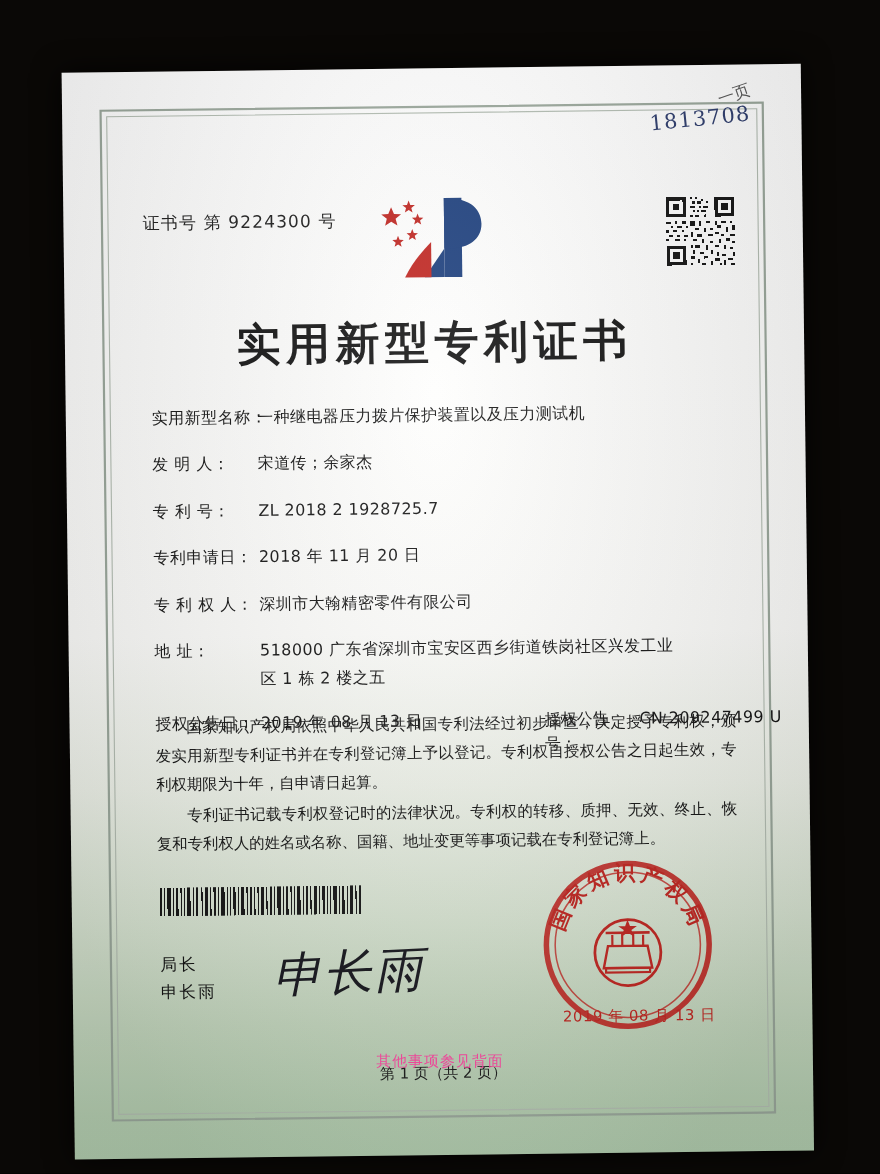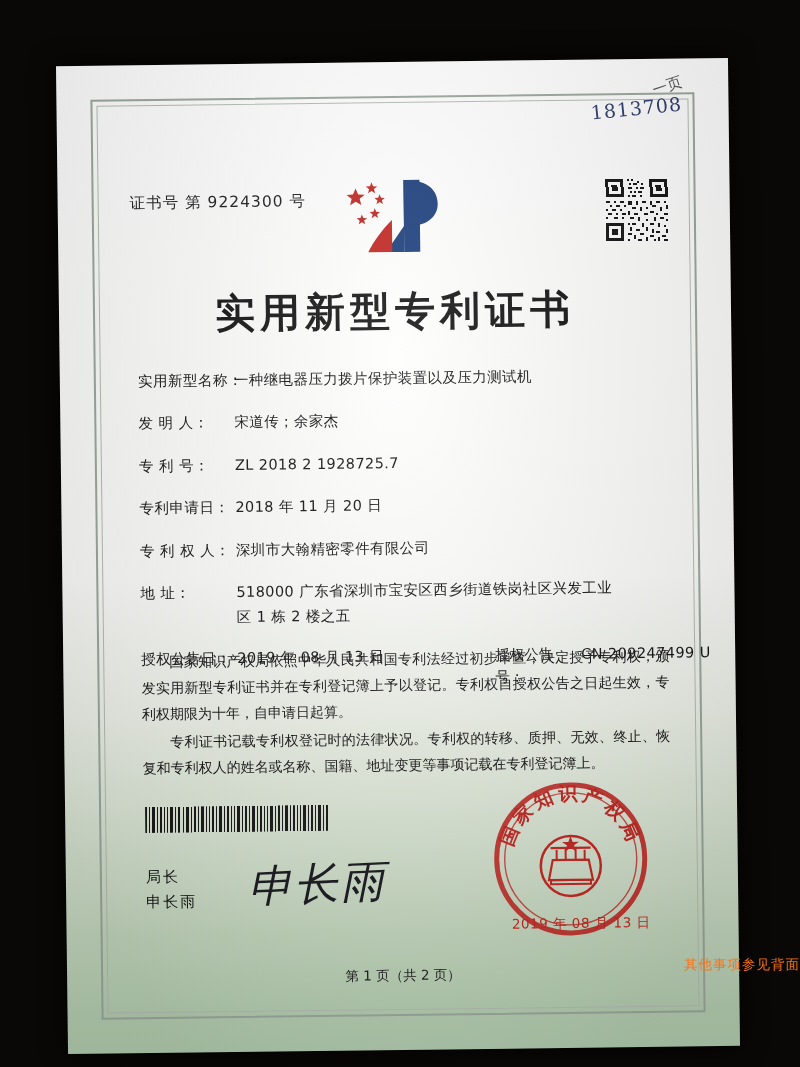--- a/index.html
+++ b/index.html
@@ -245,24 +245,24 @@
     text-align: center;
     font-family: "DejaVu Sans", sans-serif;
     font-size: 13.5px;
     color: #1a1a1a;
   }
   .backside-note {
     position: absolute;
     left: 0;
     right: 0;
     top: 956px;
-    text-align: right;
+    text-align: center;
     font-family: Liberation Serif, serif;
     font-size: 13.5px;
-    color: #f97316;
+    color: #ec4899;
     letter-spacing: 1px;
   }
 </style>
 </head>
 <body>
 
 <div id="page">
   <div id="sheet">
 
     <div class="border-outer"></div>

